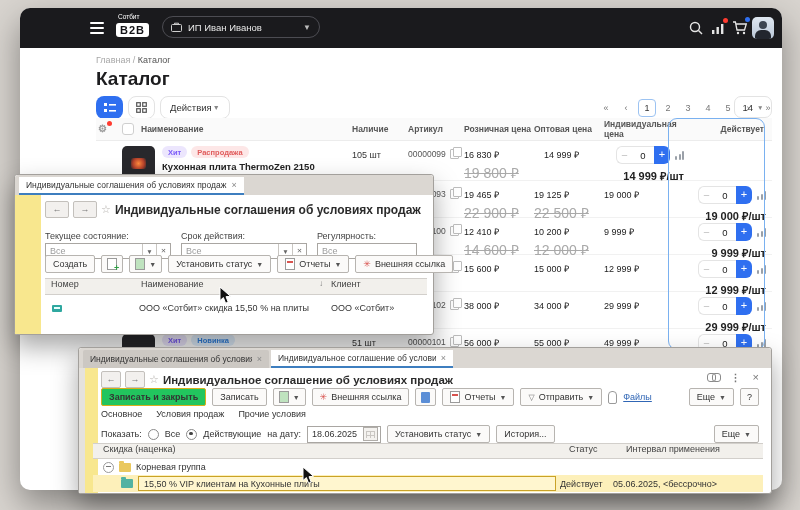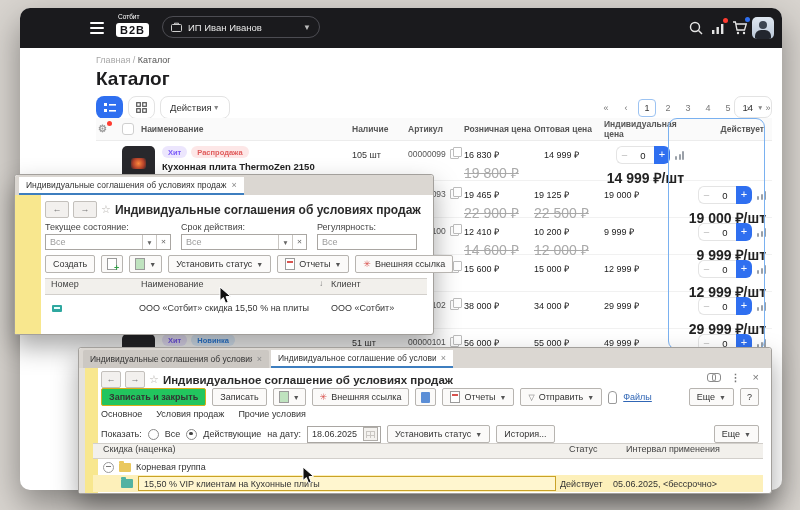--- a/index.html
+++ b/index.html
@@ -60,21 +60,21 @@
   .price{font-size:9px;color:#222}
   .pold{font-size:14px;color:#a9a9a9;text-decoration:line-through;margin-top:2px}
   .qcell{display:flex;flex-direction:column;align-items:flex-end;padding-right:2px}
   .qrow{display:flex;align-items:center}
   .step{display:flex;height:18px}
   .step .sm{width:16px;background:#fff;border:1px solid #e4e4e4;border-right:0;border-radius:6px 0 0 6px;color:#c0c0c0;font-size:11px;text-align:center;line-height:16px;box-sizing:border-box}
   .step .sv{width:22px;border-top:1px solid #e4e4e4;border-bottom:1px solid #e4e4e4;font-size:9.5px;text-align:center;line-height:17px;color:#222}
   .step .sp{width:16px;background:#2f6ff0;border-radius:0 6px 6px 0;color:#fff;font-size:11px;text-align:center;line-height:17px}
   .barsic{display:inline-flex;align-items:flex-end;gap:1.5px;margin-left:5px}
   .barsic i{display:block;width:2px;background:#9aa0a8;border-radius:1px}
-  .unit{font-size:14px;font-weight:bold;color:#222;margin-top:4px}
+  .unit{font-size:11px;font-weight:bold;color:#222;margin-top:4px}
   .indiv-outline{position:absolute;left:572px;top:0;width:95px;height:230px;border:1.5px solid #7ab1f0;border-radius:9px;pointer-events:none}
   .gearw{position:relative;width:12px;height:12px;margin-left:2px}
   .gear{color:#9a9a9a;font-size:10px;line-height:12px}
   .chk{width:10px;height:10px;border:1px solid #cfcfcf;border-radius:3px;background:#fff;position:relative}
   
   .win{position:absolute;background:#fff;border:1px solid #a3a09c;border-radius:3px;box-shadow:0 12px 26px rgba(0,0,0,.35)}
   .wtabs{position:absolute;left:0;top:0;right:0;height:20px;background:#dbd7d2;border-radius:3px 3px 0 0;display:flex;align-items:flex-end;padding-left:4px;box-sizing:border-box}
   .wtab{height:18px;display:flex;align-items:center;gap:5px;padding:0 7px;font-size:8.5px;color:#333;white-space:nowrap;overflow:hidden}
   .wtab.on{background:#fff;border-bottom:2px solid #3d7ebf;box-sizing:border-box}
   .wtab.off{background:#ccc8c3;margin-right:2px;border-radius:2px 2px 0 0}
@@ -473,21 +473,21 @@
   </div>
   <div class="ystrip"></div>
 
   <div style="position:absolute;left:30px;top:26px;display:flex;align-items:center;gap:4px">
     <span class="navbtn">←</span>
     <span class="navbtn">→</span>
     <span class="star">☆</span>
     <span class="wtitle" style="font-size:12px">Индивидуальные соглашения об условиях продаж</span>
   </div>
 
-  <div style="position:absolute;left:30px;top:47px;display:flex;gap:10px">
+  <div style="position:absolute;left:30px;top:56px;display:flex;gap:10px">
     <div style="width:126px">
       <div class="flabel">Текущее состояние:</div>
       <div class="combo" style="margin-top:2px">
         <span class="val">Все</span>
         <span class="cb">▼</span>
           <span class="cb">✕</span>
       </div>
     </div>
     <div style="width:126px">
       <div class="flabel">Срок действия:</div>

